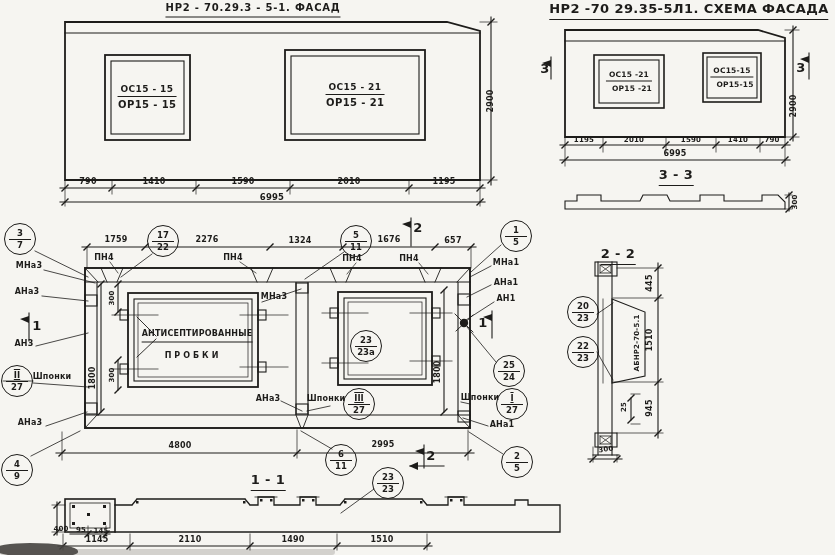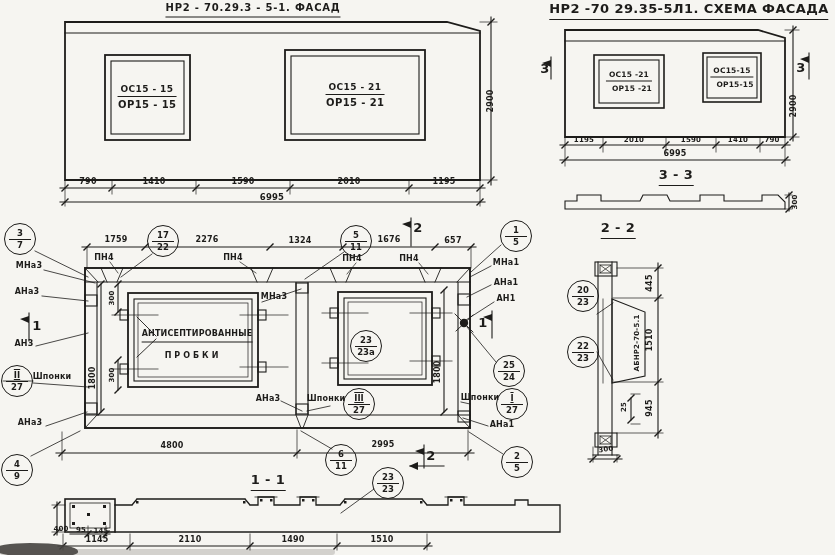--- a/index.html
+++ b/index.html
@@ -222,21 +222,21 @@
   <span class="lbl t8" style="left:506px;top:283px">АНа1</span>
   <span class="lbl t8" style="left:506px;top:299px">АН1</span>
   <span class="lbl t8" style="left:480px;top:398px">Шпонки</span>
   <span class="lbl t8" style="left:502px;top:425px">АНа1</span>
 
   <span class="lbl t7 rot" style="left:112px;top:298px">300</span>
   <span class="lbl t7 rot" style="left:112px;top:375px">300</span>
   <span class="lbl t8 rot" style="left:93px;top:378px">1800</span>
   <span class="lbl t8 rot" style="left:438px;top:372px">1800</span>
 
-  <span class="lbl t8" style="left:172px;top:446px">4800</span>
+  <span class="lbl t8" style="left:180px;top:446px">4800</span>
   <span class="lbl t8" style="left:383px;top:445px">2995</span>
 
   <span class="lbl t9" style="left:418px;top:227px">2</span>
   <span class="lbl t9" style="left:431px;top:455px">2</span>
   <span class="lbl t9" style="left:37px;top:325px">1</span>
   <span class="lbl t9" style="left:483px;top:322px">1</span>
 
   <div class="co" style="left:20px;top:239px">
     <span class="tt">3</span>
     <span class="bb">7</span>
@@ -292,28 +292,28 @@
 
   <span class="lbl t9 ul" style="left:268px;top:482px">1 - 1</span>
   <span class="lbl t7" style="left:61px;top:529px">400</span>
   <span class="lbl t7" style="left:81px;top:530px">95</span>
   <span class="lbl t7" style="left:101px;top:531px">145</span>
   <span class="lbl t8" style="left:97px;top:540px">1145</span>
   <span class="lbl t8" style="left:190px;top:540px">2110</span>
   <span class="lbl t8" style="left:293px;top:540px">1490</span>
   <span class="lbl t8" style="left:382px;top:540px">1510</span>
 
-  <span class="lbl t9 ul" style="left:618px;top:230px">2 - 2</span>
+  <span class="lbl t9 ul" style="left:618px;top:256px">2 - 2</span>
   <span class="lbl t7 rot" style="left:637px;top:343px">АБНР2-70-5.1</span>
   <span class="lbl t8 rot" style="left:650px;top:283px">445</span>
   <span class="lbl t8 rot" style="left:650px;top:340px">1510</span>
   <span class="lbl t8 rot" style="left:650px;top:408px">945</span>
   <span class="lbl t7 rot" style="left:624px;top:407px">25</span>
   <span class="lbl t7 tilt" style="left:606px;top:450px">300</span>
-  <div class="co" style="left:583px;top:296px">
+  <div class="co" style="left:583px;top:312px">
     <span class="tt">20</span>
     <span class="bb">23</span>
   </div>
   <div class="co" style="left:583px;top:352px">
     <span class="tt">22</span>
     <span class="bb">23</span>
   </div>
 
   <div class="smudge"></div>
   <div class="streak"></div>

